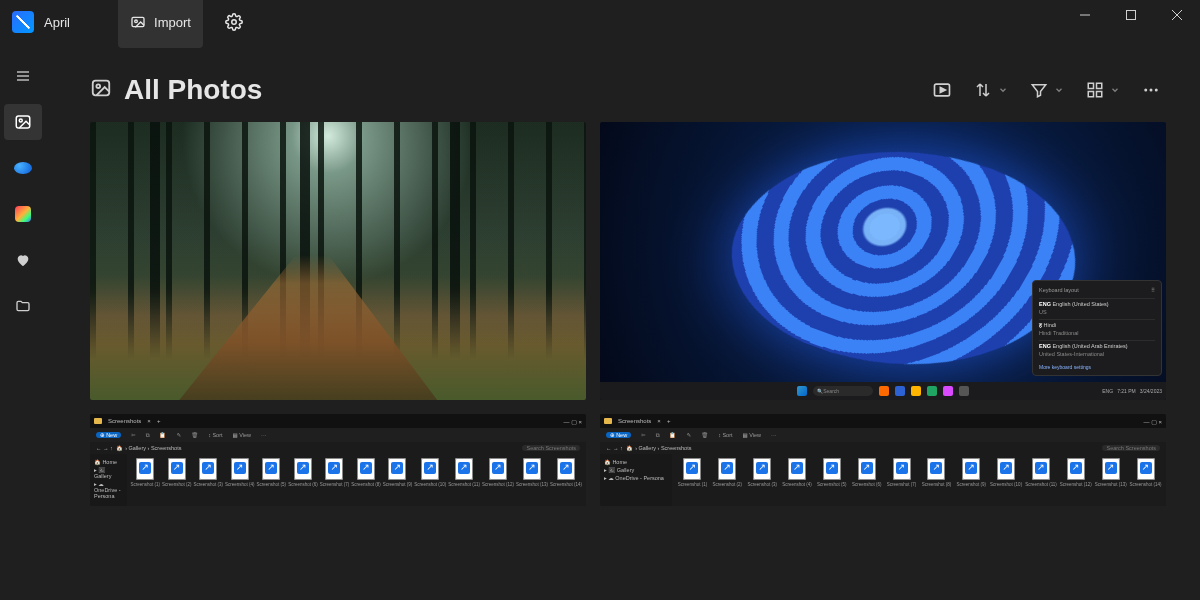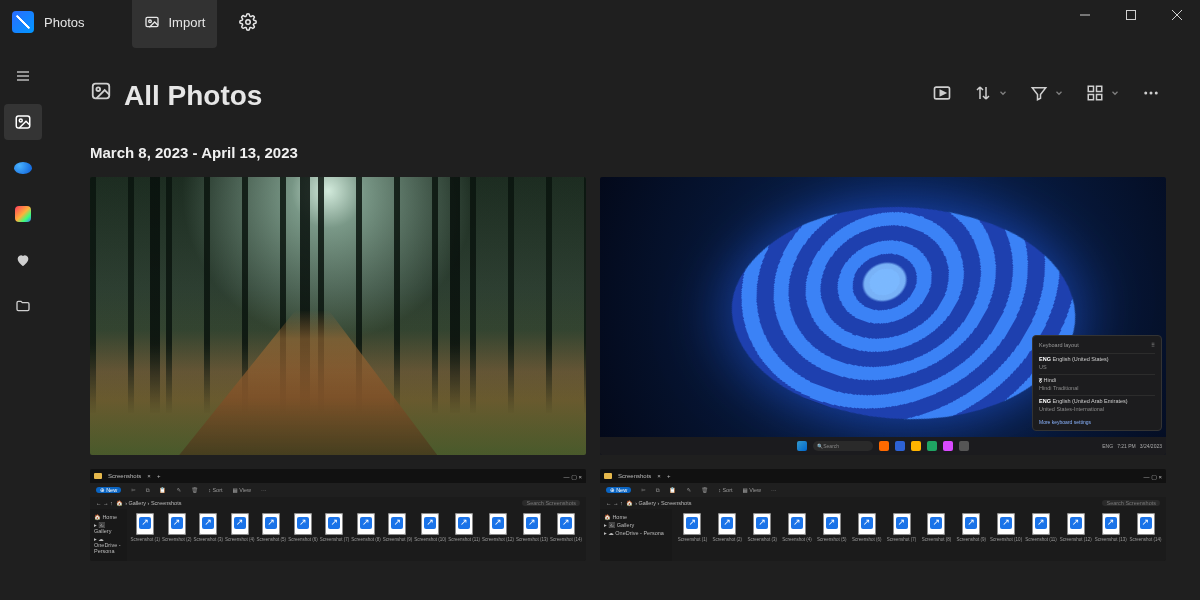--- a/index.html
+++ b/index.html
@@ -28,21 +28,21 @@
   .rail { position:absolute; left:0; top:44px; bottom:0; width:46px; background:#1f1f1f; display:flex; flex-direction:column; align-items:center; gap:10px; padding-top:14px; }
   .rail-item { width:38px; height:36px; display:flex; align-items:center; justify-content:center; border-radius:4px; cursor:pointer; color:#cfcfcf; }
   .rail-item.selected { background:#343434; color:#fff; }
   .dot-blue { width:18px; height:12px; border-radius:50% 50% 48% 48%; background: radial-gradient(circle at 30% 30%, #49b2ff, #0a5bd6); }
   .dot-color { width:16px; height:16px; border-radius:4px; background: linear-gradient(135deg,#ff3b5c,#ffb13b 50%,#3bff7a 75%,#3b7aff); }
 
   
   .main { position:absolute; left:46px; right:0; top:44px; bottom:0; padding: 30px 40px 0 44px; overflow:hidden; }
   .page-header { display:flex; align-items:center; }
   .page-header .gallery-icon { color:#cfcfcf; margin-right:12px; }
-  .page-title { font-size:28px; font-weight:600;margin-top:6px; }
+  .page-title { font-size:28px; font-weight:600; }
   .toolbar { margin-left:auto; display:flex; align-items:center; gap:22px; color:#cfcfcf; }
   .tool { display:flex; align-items:center; gap:6px; cursor:pointer; }
   .tool svg { display:block; }
   .chev { opacity:.55; }
 
   .subcount { margin-top:8px; color:#8a8a8a; font-size:14px; }
   .daterange { margin-top:32px; font-size:15px; font-weight:600; color:#f0f0f0; }
 
   
   .grid { margin-top:16px; display:grid; grid-template-columns: 496px 566px; gap:14px; }
@@ -107,21 +107,21 @@
   .doc::after { content:""; position:absolute; left:3px; top:4px; width:12px; height:12px; background:#1a73e8; border-radius:2px; }
   .doc::before { content:"↗"; position:absolute; left:5px; top:4px; font-size:9px; color:#fff; z-index:1; }
   .ex-item span { font-size:4.5px; color:#9a9a9a; white-space:nowrap; }
 
 </style>
 </head>
 <body>
 
 <div class="titlebar">
   <div class="app-icon"></div>
-  <div class="app-name">Photos</div>
+  <div class="app-name">April</div>
 
 
   <div class="import-btn">
     <span>
       <svg width="16" height="16" viewBox="0 0 24 24" fill="none" stroke="currentColor" stroke-width="2">
           <rect x="3" y="5" width="18" height="14" rx="2"></rect>
           <circle cx="9" cy="11" r="2"></circle>
           <path d="M21 17l-5-5-8 8"></path>
         </svg>
     </span>
@@ -238,21 +238,20 @@
       <div class="tool">
         <svg width="18" height="18" viewBox="0 0 24 24" fill="currentColor">
             <circle cx="5" cy="12" r="2"></circle>
             <circle cx="12" cy="12" r="2"></circle>
             <circle cx="19" cy="12" r="2"></circle>
           </svg>
       </div>
     </div>
   </div>
 
-  <div class="daterange">March 8, 2023 - April 13, 2023</div>
 
   <div class="grid">
 
     <div class="tile h1 forest"></div>
 
     <div class="tile h1 bloom">
       <div class="kb-panel">
         <div class="hdr">
             <span>Keyboard layout</span>
             <span>⠿</span>

